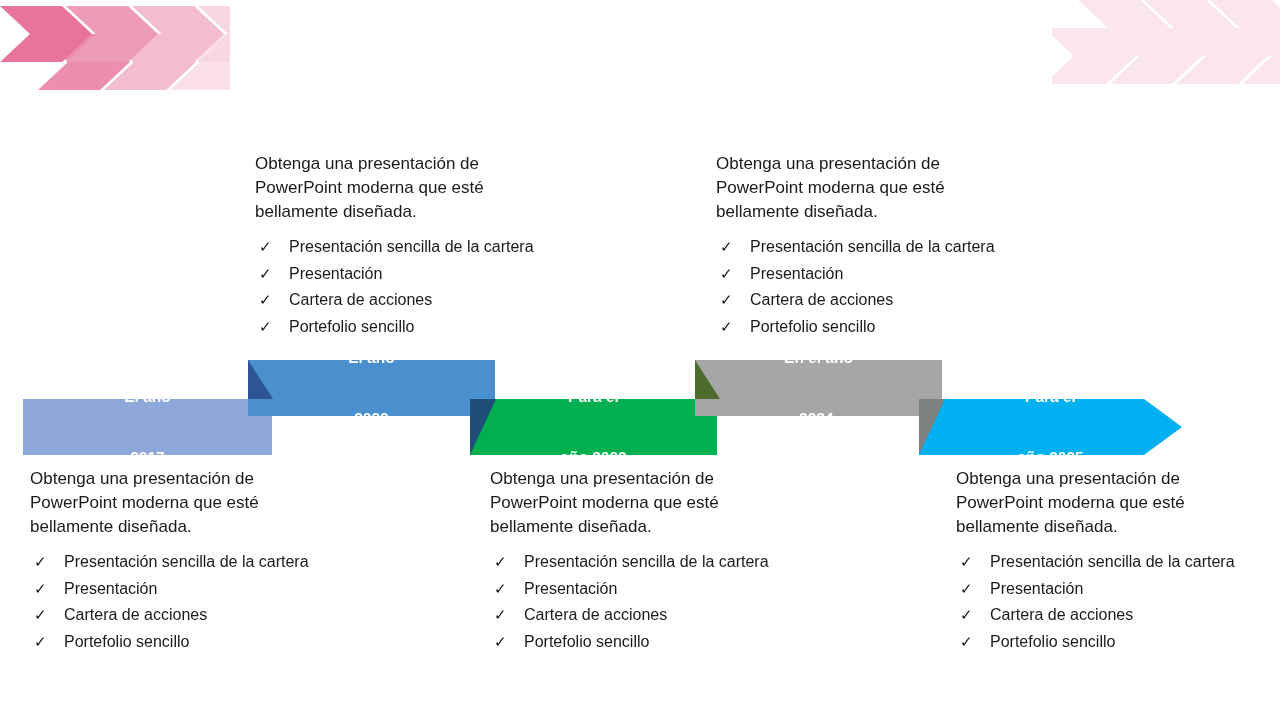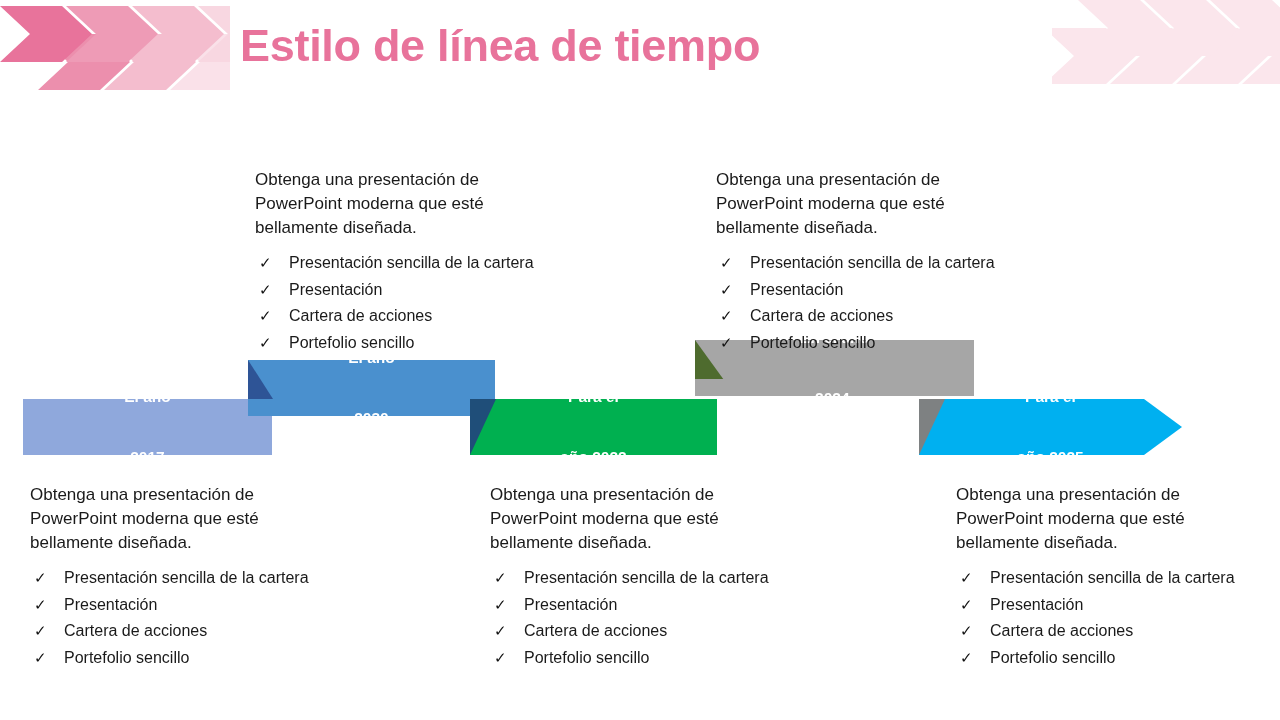--- a/index.html
+++ b/index.html
@@ -86,21 +86,21 @@
 
   
   .txt-block {
     position: absolute;
     width: 310px;
   }
   .txt-intro {
     font-size: 17px;
     line-height: 24px;
     color: #1a1a1a;
-    margin: 16px 0 10px 0;
+    margin: 0 0 10px 0;
   }
   .txt-list {
     list-style: none;
     margin: 0;
     padding: 0;
   }
   .txt-list li {
     position: relative;
     padding-left: 34px;
     font-size: 16px;
@@ -140,21 +140,20 @@
       <polygon points="-8,28 54,28 84,56 54,84 -8,84 22,56" fill="#FBE6EC"></polygon>
       <polygon points="58,28 120,28 150,56 120,84 58,84 88,56" fill="#FBE6EC"></polygon>
       <polygon points="124,28 186,28 216,56 186,84 124,84 154,56" fill="#FBE6EC"></polygon>
       <polygon points="190,28 252,28 282,56 252,84 190,84 220,56" fill="#FBE6EC"></polygon>
       <polygon points="26,0 88,0 118,28 88,56 26,56 56,28" fill="#FBE6EC"></polygon>
       <polygon points="92,0 154,0 184,28 154,56 92,56 122,28" fill="#FBE6EC"></polygon>
       <polygon points="158,0 220,0 250,28 220,56 158,56 188,28" fill="#FBE6EC"></polygon>
     </svg>
   </div>
 
-  <div class="slide-title">Estilo de línea de tiempo</div>
 
   <div class="bar" id="bar-2020" style="left:23px; top:399px; width:249px;">
     <svg class="bar-svg" viewBox="0 0 249 56" preserveAspectRatio="none">
       <polygon points="0,0 249,0 249,56 0,56" fill="#8FA8DC"></polygon>
     </svg>
     <div class="bar-label">
       <span>El año</span>
       <span>2017</span>
     </div>
   </div>
@@ -174,21 +173,21 @@
     <svg class="bar-svg" viewBox="0 0 247 56" preserveAspectRatio="none">
       <polygon points="0,0 247,0 247,56 0,56" fill="#00B050"></polygon>
       <polygon points="0,0 0,56 26,0" fill="#1F4E79"></polygon>
     </svg>
     <div class="bar-label">
       <span>Para el</span>
       <span>año 2022</span>
     </div>
   </div>
 
-  <div class="bar" id="bar-2023" style="left:695px; top:340px; width:247px;padding-left:32px;">
+  <div class="bar" id="bar-2023" style="left:695px; top:360px; width:247px;">
     <svg class="bar-svg" viewBox="0 0 247 56" preserveAspectRatio="none">
       <polygon points="0,0 247,0 247,56 0,56" fill="#A6A6A6"></polygon>
       <polygon points="0,0 0,39 25,39" fill="#4E6B2E"></polygon>
     </svg>
     <div class="bar-label">
       <span>En el año</span>
       <span>2024.</span>
     </div>
   </div>
 

